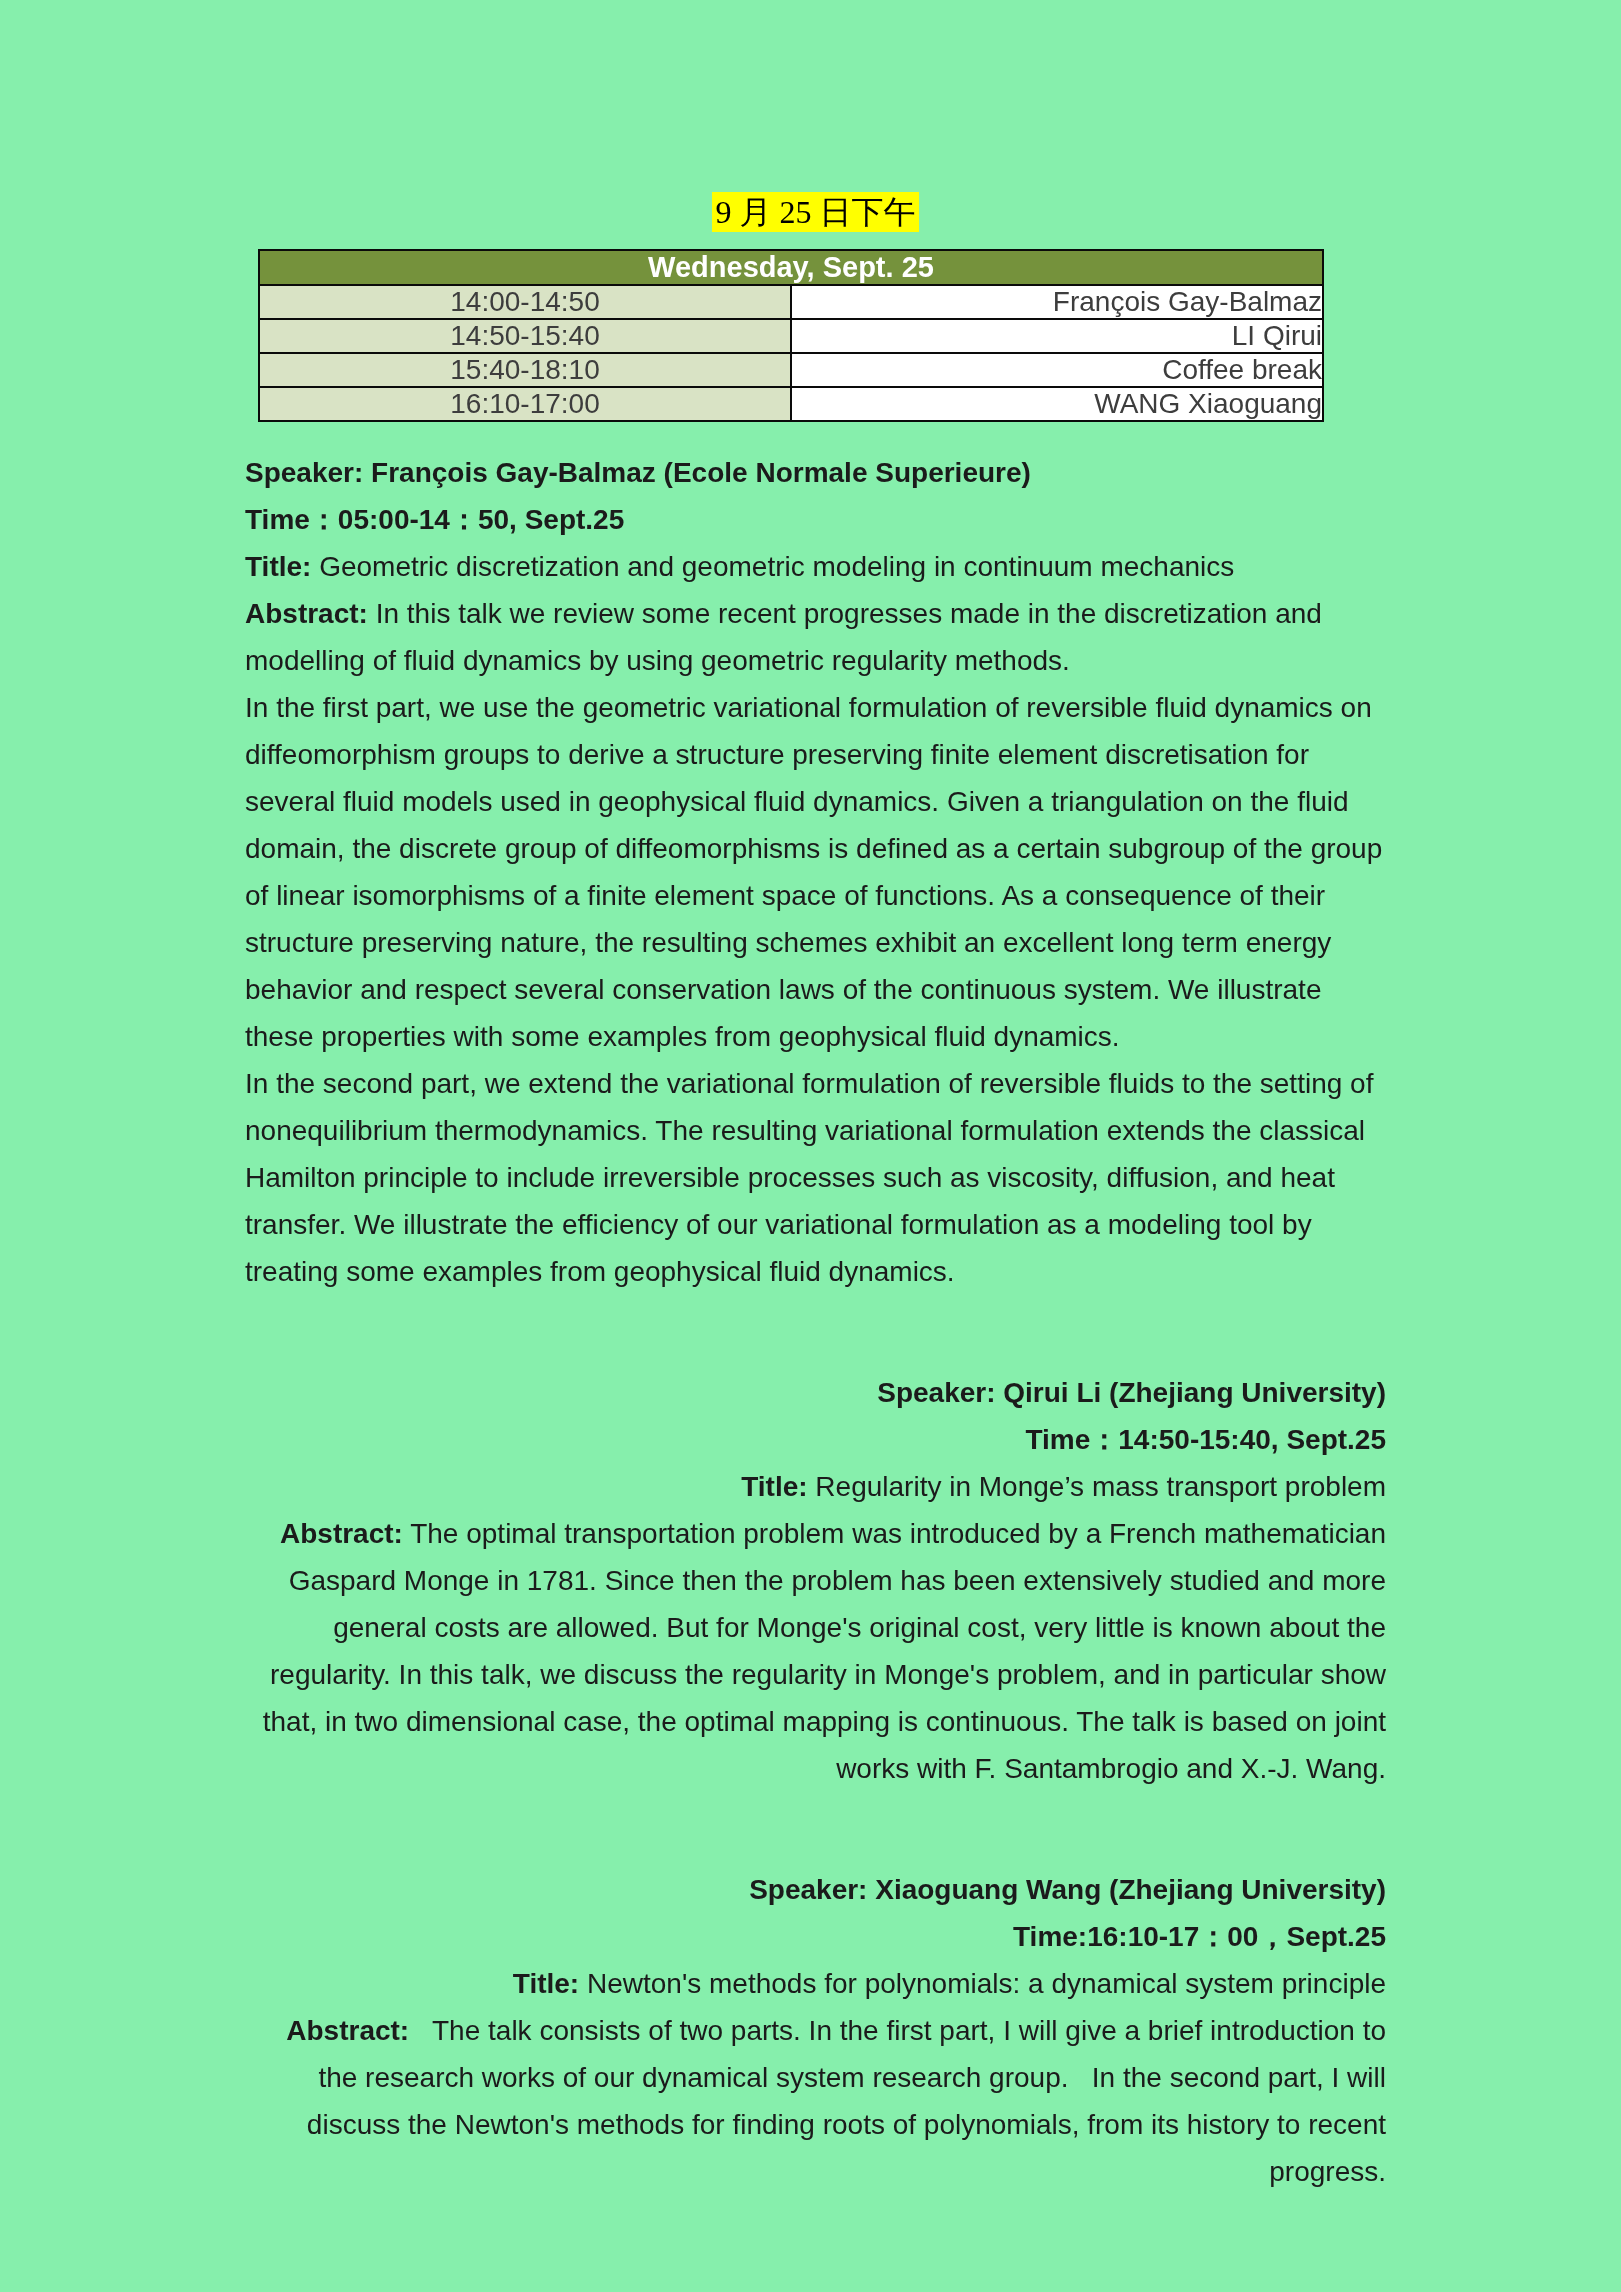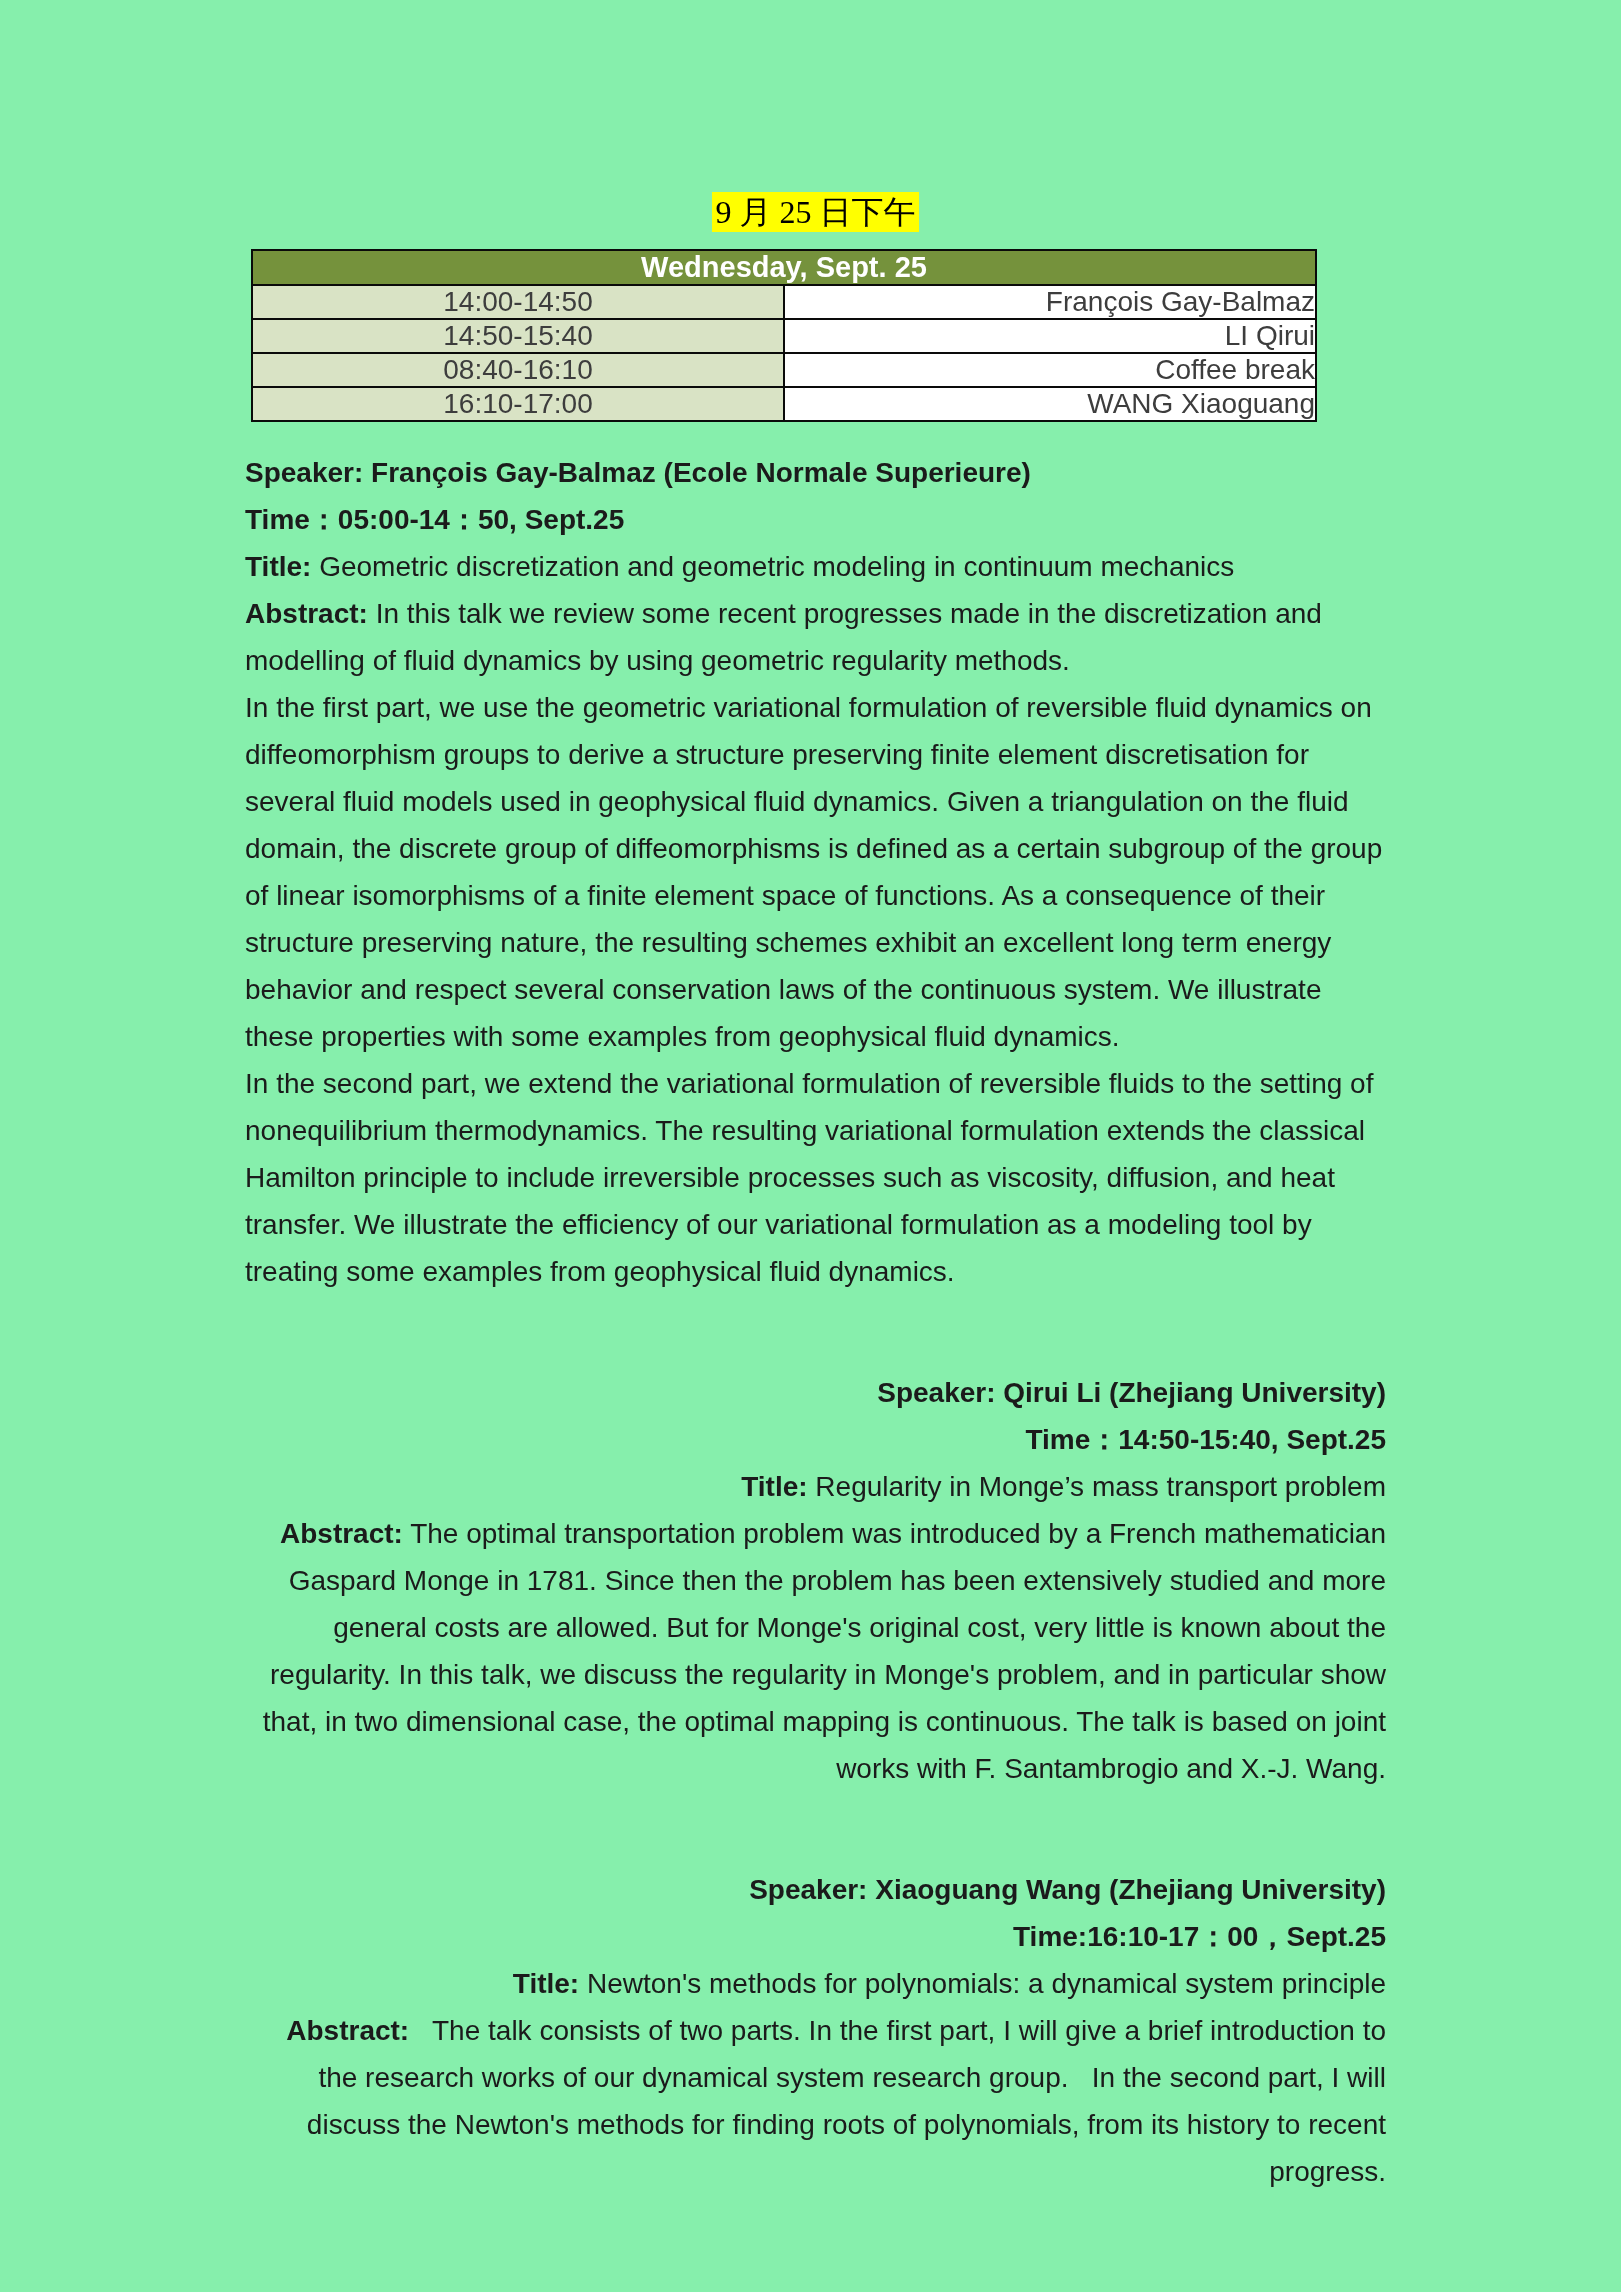--- a/index.html
+++ b/index.html
@@ -30,21 +30,21 @@
     color: #000000;
   }
   .doc-title .hl {
     background: #ffff00;
     padding: 2px 3.9px;
   }
   table.schedule {
     border-collapse: collapse;
     table-layout: fixed;
     width: 1066px;
-    margin-left: 6px;
+    margin-left: 13px;
     border: 2.9px solid #0a0a0a;
   }
   table.schedule th {
     background: #75923C;
     color: #ffffff;
     font-size: 29px;
     font-weight: bold;
     height: 33px;
     border: 2.9px solid #0a0a0a;
     text-align: center;
@@ -103,21 +103,21 @@
     <tbody>
       <tr>
         <td class="time">14:00-14:50</td>
         <td class="event">François Gay-Balmaz</td>
       </tr>
       <tr>
         <td class="time">14:50-15:40</td>
         <td class="event">LI Qirui</td>
       </tr>
       <tr>
-        <td class="time">08:40-16:10</td>
+        <td class="time">15:40-18:10</td>
         <td class="event">Coffee break</td>
       </tr>
       <tr>
         <td class="time">16:10-17:00</td>
         <td class="event">WANG Xiaoguang</td>
       </tr>
     </tbody>
   </table>
 
   <section class="session">

